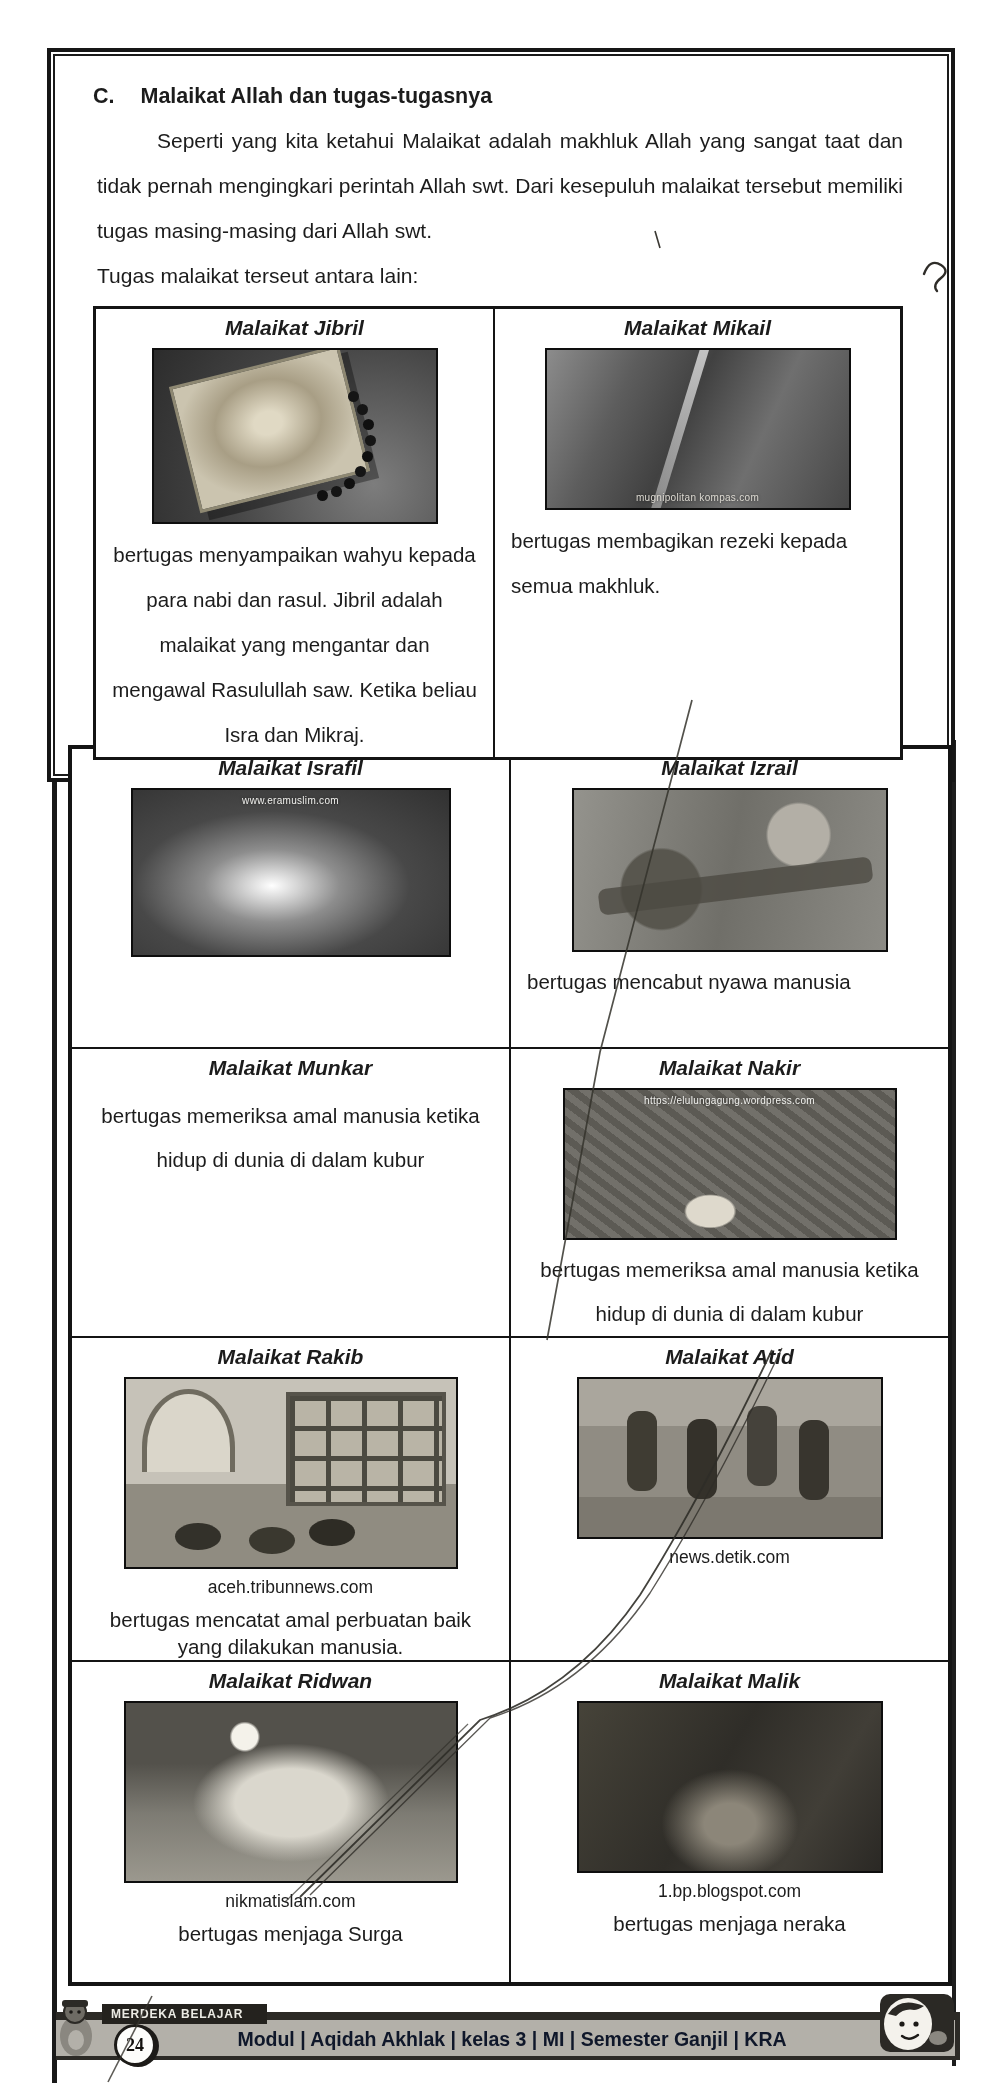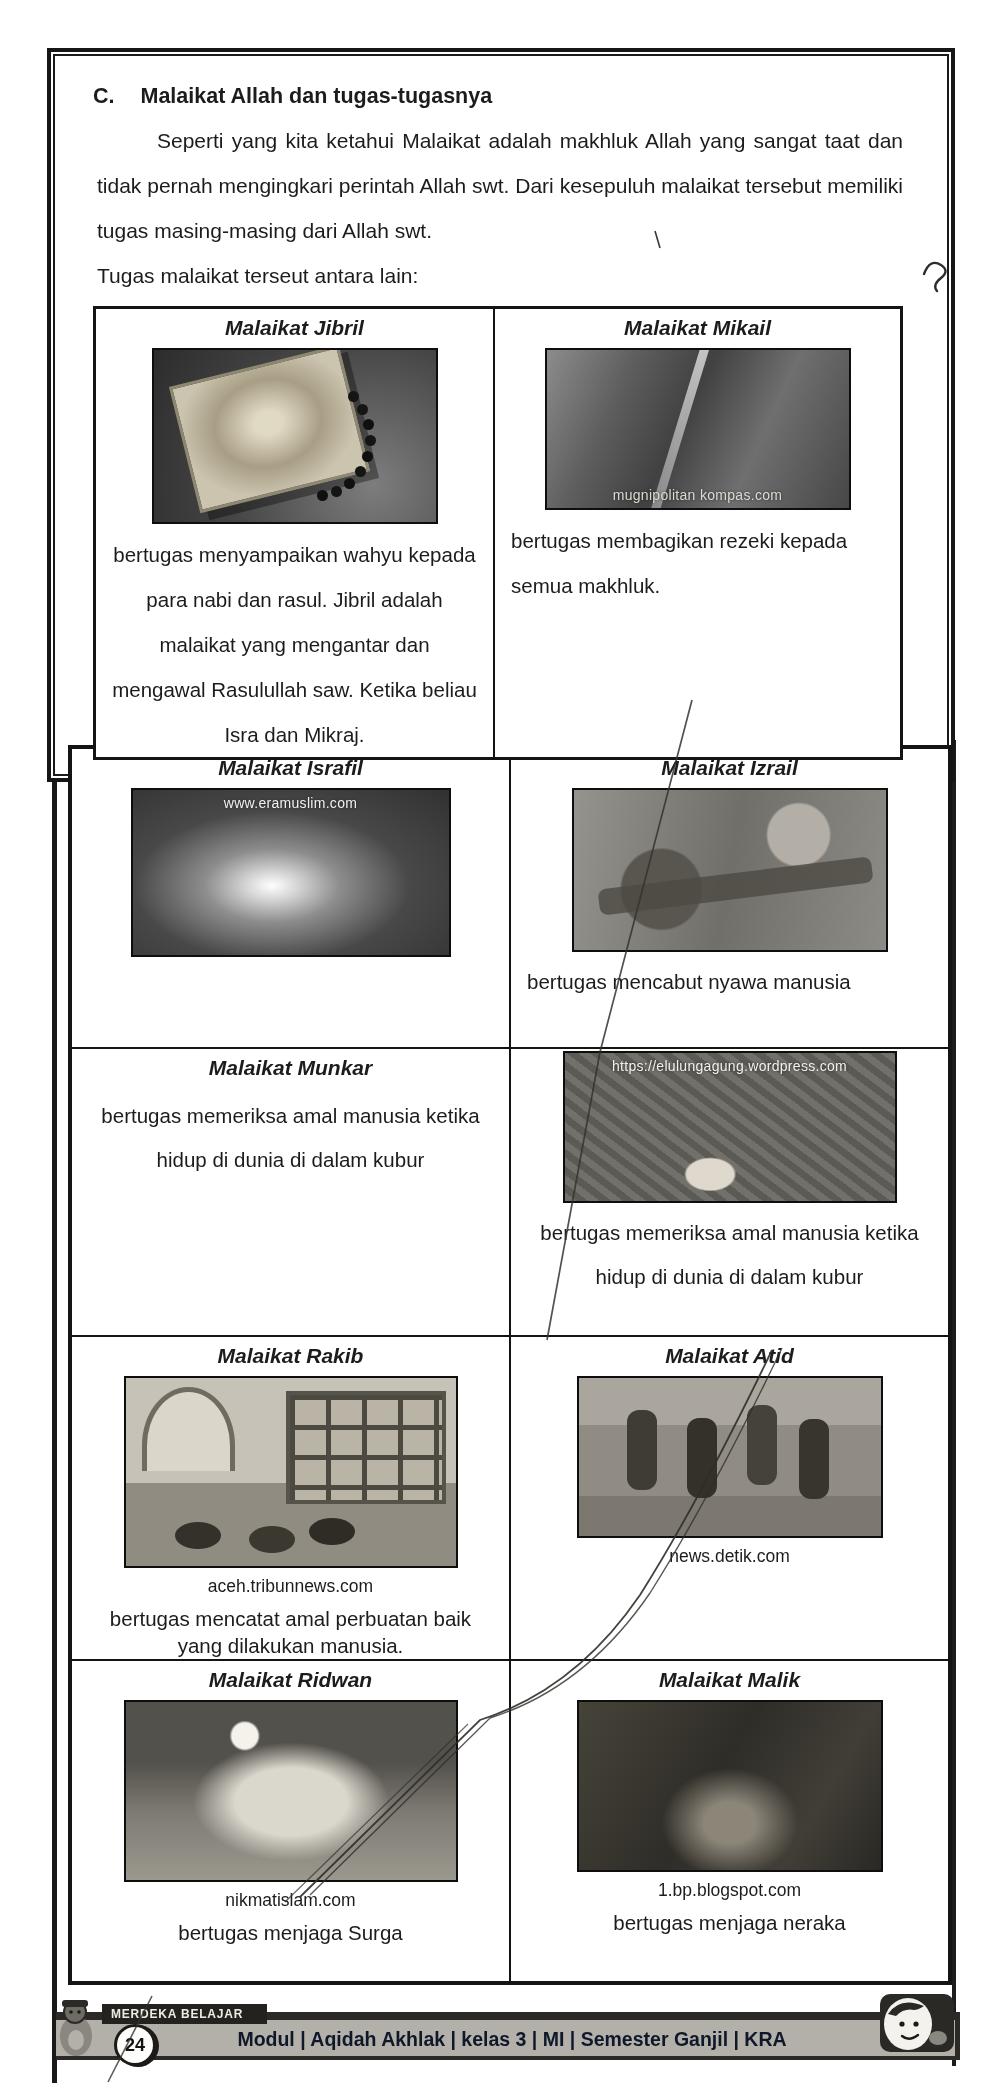--- a/index.html
+++ b/index.html
@@ -30,21 +30,21 @@
   .desc{font-size:20.5px;padding:0 16px;margin-top:8px;}
   .desc.center{text-align:center;}
   .desc.leftal{text-align:left;}
   .lh-tall{line-height:2.2;}
   .lh-mid{line-height:2.15;}
   .lh-snug{line-height:1.32;}
   .caption{font-size:17.5px;text-align:center;margin-top:8px;}
 
   
   .img{position:relative;border:2.5px solid #0e0e0e;margin:2px auto 0 auto;overflow:hidden;}
-  .wm{position:absolute;left:0;right:0;text-align:center;font-size:14px;letter-spacing:.3px;}
+  .wm{position:absolute;left:0;right:0;text-align:center;font-size:10px;letter-spacing:.3px;}
   .wm-t{top:5px;color:#f1f1ee;text-shadow:0 0 3px #0008;}
   .wm-b{bottom:5px;color:#dddad2;text-shadow:0 0 3px #0008;}
 
   .img-jibril{width:282px;height:172px;background:radial-gradient(circle at 78% 78%,#7d7d7d,#464646 55%,#2c2c2c);}
   .book{position:absolute;left:10%;top:8%;width:60%;height:72%;transform:rotate(-14deg);
         background:radial-gradient(ellipse at 50% 45%,#e0d9c4 12%,#a89e85 45%,#cbc4af 75%);
         border:3px solid #8e8872;box-shadow:7px 9px 0 rgba(0,0,0,.35);}
   .beads{position:absolute;width:11px;height:11px;border-radius:50%;background:#151515;right:27%;top:24%;
          box-shadow:9px 13px 0 #151515,15px 28px 0 #101010,17px 44px 0 #151515,14px 60px 0 #0f0f0f,
                     7px 75px 0 #151515,-4px 87px 0 #101010,-17px 95px 0 #151515,-31px 99px 0 #101010;}
@@ -97,21 +97,21 @@
         linear-gradient(120deg,#464339,#2f2d28 45%,#413e37 75%,#2a2824);}
 
   
   .footer{position:absolute;left:44px;top:1996px;width:916px;height:66px;}
   .bar{position:absolute;left:12px;right:0;top:16px;bottom:2px;background:#b3b0a9;
        border-top:8px solid #2c2a26;border-bottom:4px solid #2c2a26;border-right:5px solid #2c2a26;}
   .tag{position:absolute;left:58px;top:8px;background:#24221e;color:#ecebe4;font-weight:bold;
        font-size:12px;letter-spacing:.8px;padding:3px 24px 3px 9px;}
   .pageno{position:absolute;left:70px;top:28px;width:36px;height:36px;background:#fdfdfb;color:#14120f;
        border:3px solid #1d1b18;border-radius:50%;text-align:center;line-height:36px;
-       font-weight:bold;font-size:18px;box-shadow:3px 1px 0 #1d1b18;z-index:2;}
+       font-weight:bold;font-size:18px;box-shadow:3px 1px 0 #1d1b18;z-index:2;font-family:Liberation Serif, serif;}
   .info{position:absolute;left:110px;right:90px;top:32px;text-align:center;font-weight:bold;font-size:19.5px;color:#0f172a;}
   .mascot-l{position:absolute;left:6px;top:0px;z-index:2;}
   .mascot-r{position:absolute;right:2px;top:-4px;z-index:2;}
 
   
   .strokes{position:absolute;left:0;top:0;z-index:5;pointer-events:none;}
 </style>
 </head>
 <body>
 
@@ -166,20 +166,21 @@
       <div class="img img-izrail"></div>
       <div class="desc leftal lh-mid">bertugas mencabut nyawa manusia</div>
     </div>
 
     <div class="cell r2">
       <div class="angel-name">Malaikat Munkar</div>
       <div class="desc center lh-mid">bertugas memeriksa amal manusia ketika hidup di dunia di dalam kubur</div>
     </div>
 
     <div class="cell r2">
+      <div class="angel-name">Malaikat Nakir</div>
       <div class="img img-nakir">
         <div class="wm wm-t">https://elulungagung.wordpress.com</div>
       </div>
       <div class="desc center lh-mid">bertugas memeriksa amal manusia ketika hidup di dunia di dalam kubur</div>
     </div>
 
     <div class="cell r3">
       <div class="angel-name">Malaikat Rakib</div>
       <div class="img img-rakib">
         <div class="fig"></div>

